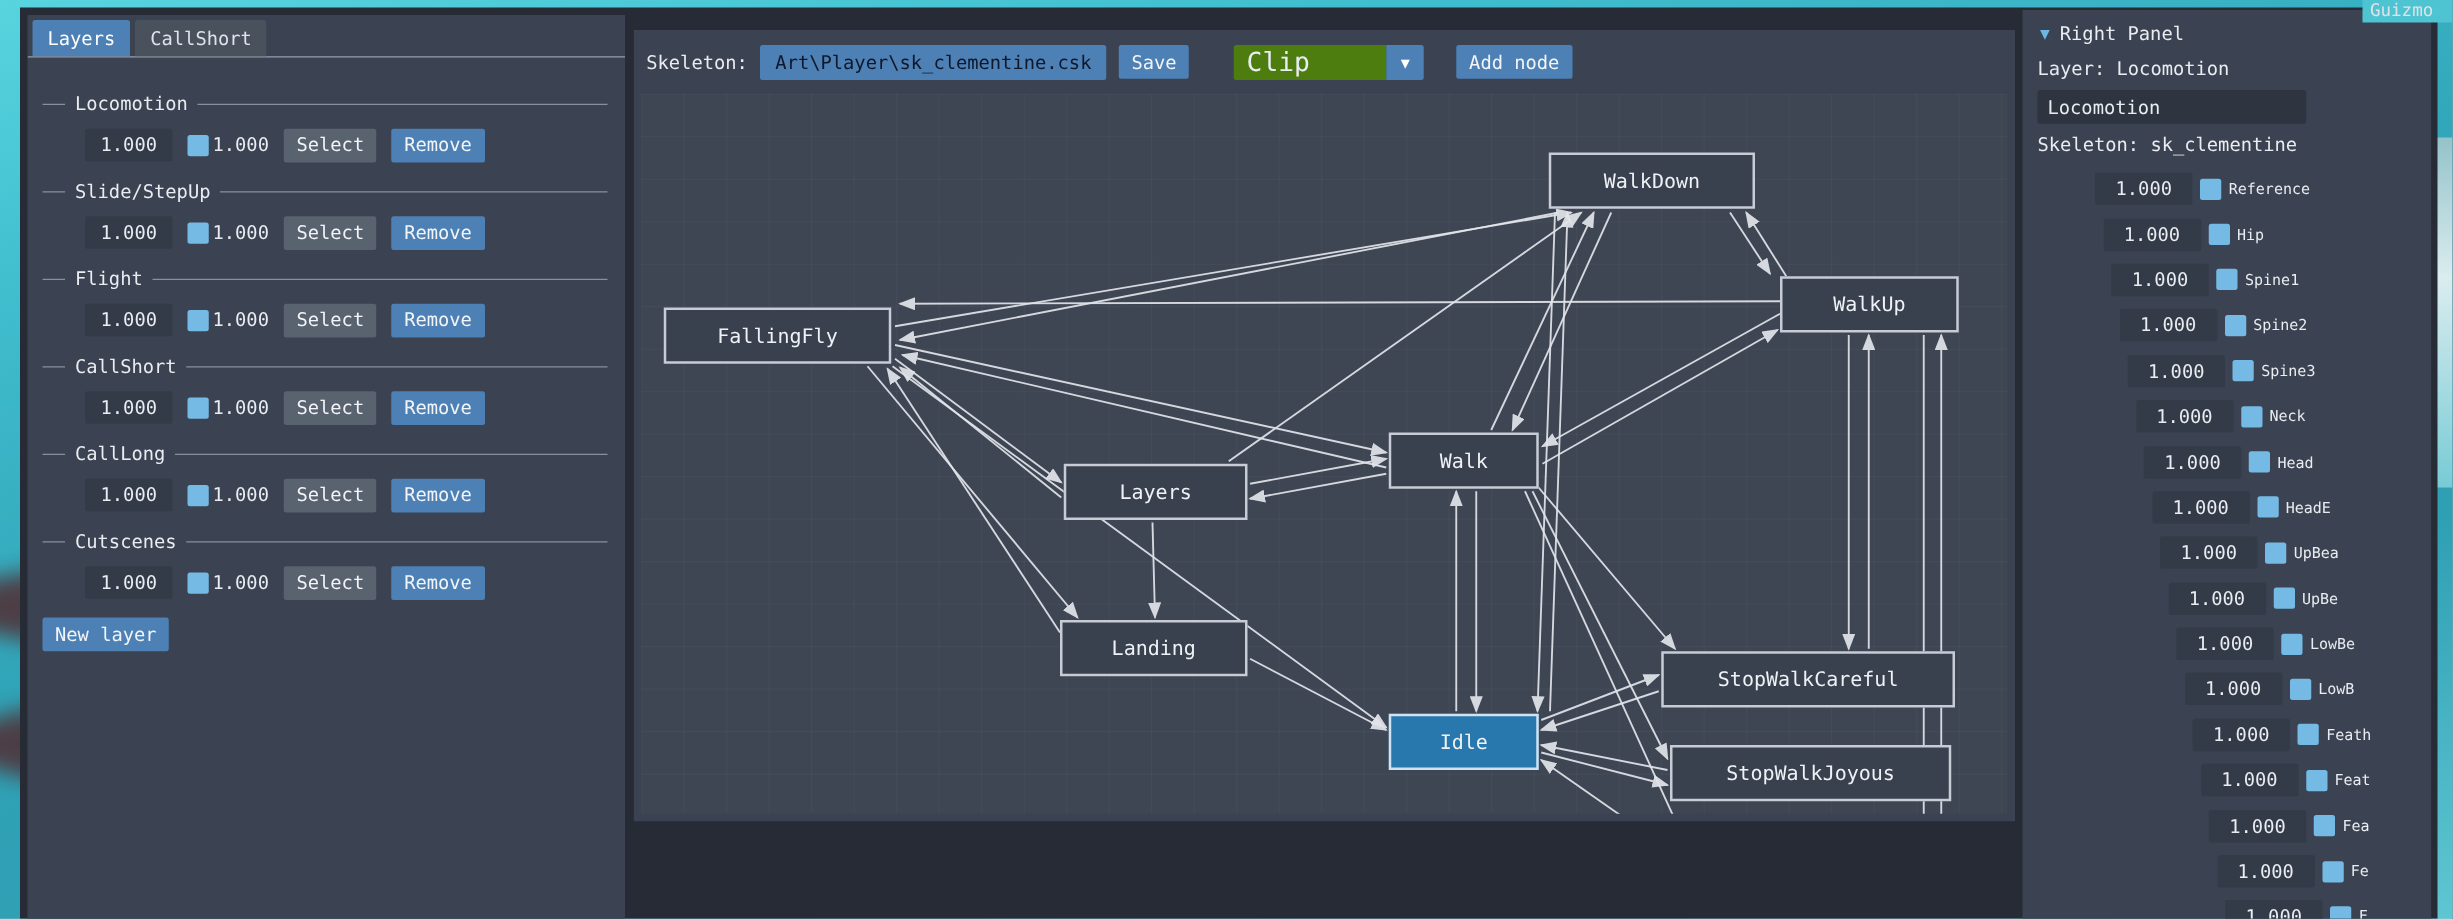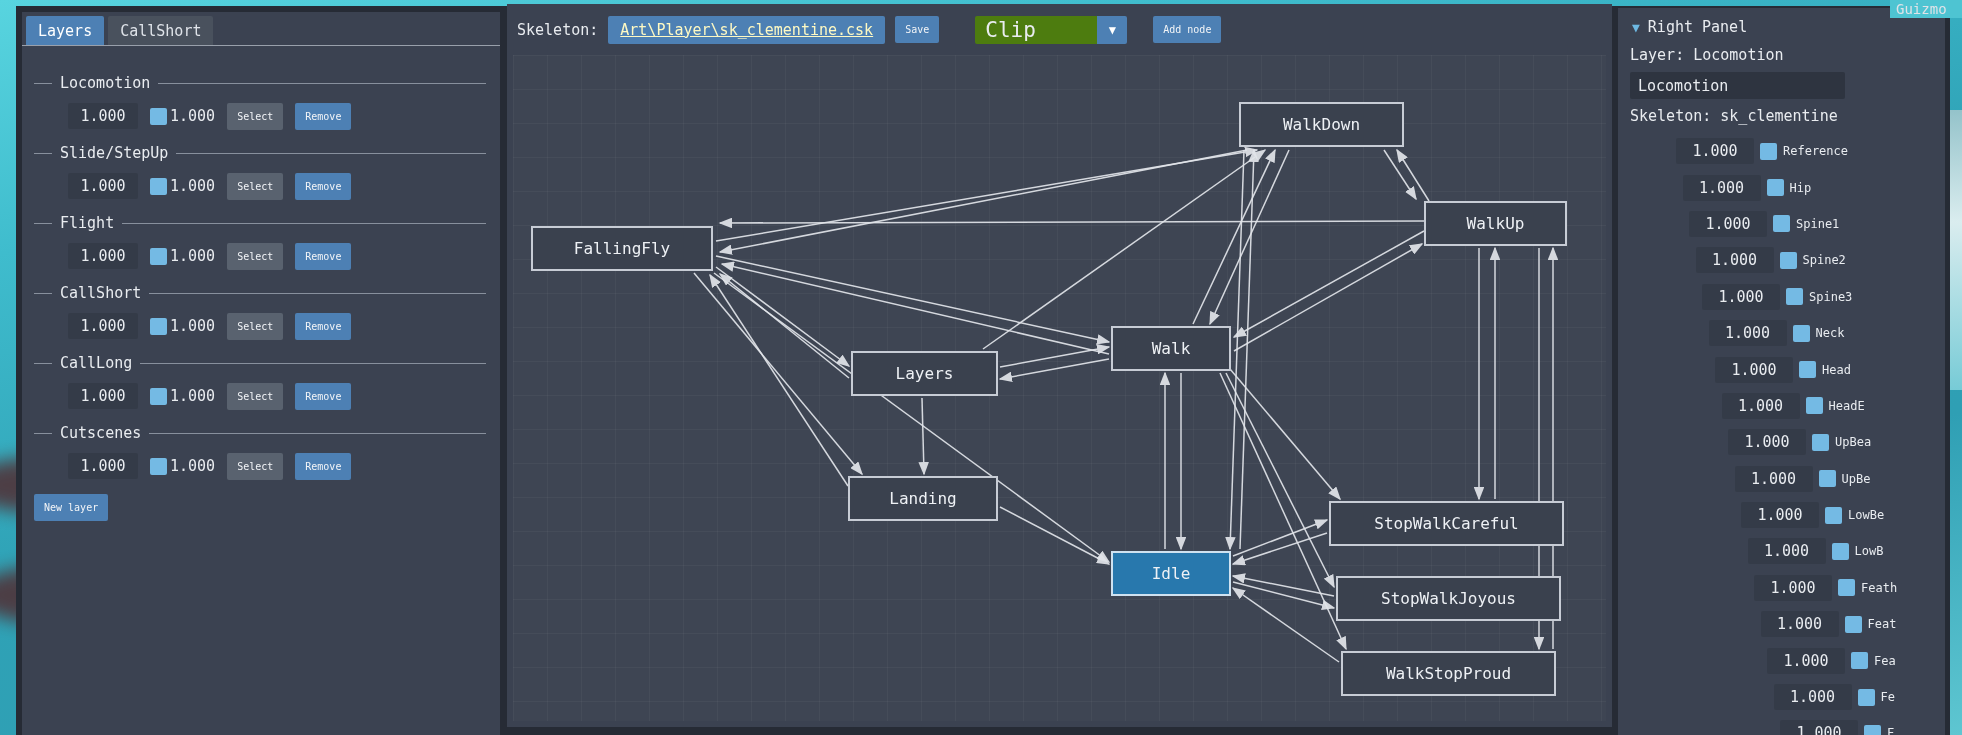--- a/index.html
+++ b/index.html
@@ -9,29 +9,29 @@
     color:#e9ecf0;
     background:linear-gradient(168deg,#58d4df 0%, #3fbccd 22%, #2fa2b6 50%, #2f9fb4 72%, #5ec6d1 100%);
     position:relative;
   }
   .cloud { position:absolute; background:#503339; border-radius:50%; filter:blur(9px); opacity:.9; }
   .right-band { position:absolute; right:0; top:110px; width:14px; height:280px;
     background:linear-gradient(#9fc6cc,#edf5f5 40%,#7fd0da); opacity:.9; }
   .backing { position:absolute; left:16px; top:6px; width:1934px; height:729px; background:#262b35; }
   .panel { position:absolute; background:#3b4251; overflow:hidden; }
   .left-panel  { left:22px;  top:12px; width:478px;  height:723px; }
-  .center-panel{ left:507px; top:4px; width:1105px; height:723px; }
+  .center-panel{ left:507px; top:24px; width:1105px; height:633px; }
   .right-panel { left:1618px; top:8px; width:327px;  height:727px; }
 
   .guizmo { position:absolute; left:1890px; top:0; width:72px; height:18px; z-index:6;
     background:#4ec4d2; color:#dfe3e8; font-size:14px; line-height:18px; padding-left:6px; overflow:hidden; }
 
   
   .btn { display:inline-flex; align-items:center; justify-content:center; height:27px; padding:0 10px;
-    font-family:"DejaVu Sans Mono",monospace; font-size:10px; color:#f2f4f7; border:none; border-radius:2px; cursor:pointer; }
+    font-family:"DejaVu Sans Mono",monospace; font-size:15px; color:#f2f4f7; border:none; border-radius:2px; cursor:pointer; }
   .btn.blue { background:#4d80b4; }
   .btn.gray { background:#59626f; }
   .vbox { display:inline-flex; align-items:center; justify-content:center; height:26px; min-width:70px;
     background:#343b48; border-radius:2px; font-size:15px; }
   .vbox.w78 { min-width:78px; }
   .vplain { font-size:15px; }
   .cbx { width:17px; height:17px; background:#74bae4; border-radius:2px; display:inline-block; flex:none; }
   .pair { display:inline-flex; align-items:center; gap:3px; }
 
   
@@ -45,21 +45,21 @@
   .hline { height:1px; background:#969daa; opacity:.85; display:inline-block; }
   .hline.grow { flex:1; }
   .layer-name { font-size:15px; }
   .layer-controls { display:flex; align-items:center; gap:12px; padding-left:34px; height:28px; }
   .new-layer { margin:14px 0 0 12px; }
 
   
   .toolbar { height:51px; display:flex; align-items:center; gap:10px; padding:0 10px; }
   .tb-label { font-size:15px; }
   .tb-field { display:inline-flex; align-items:center; height:28px; padding:0 12px;
-    background:#4d80b4; font-size:15px; color:#fef9c3; border-radius:2px; cursor:text;text-decoration:underline; }
+    background:#4d80b4; font-size:15px; color:#0f172a; border-radius:2px; cursor:text; }
   .combo { display:inline-flex; align-items:stretch; height:28px; margin-left:26px; cursor:pointer; }
   .combo-text { display:flex; align-items:center; width:122px; padding:0 10px;
     background:#4d7c0f; font-size:21px; border-radius:2px 0 0 2px; }
   .combo-arrow { display:flex; align-items:center; justify-content:center; width:30px;
     background:#4d80b4; color:#fff; font-size:12px; border-radius:0 2px 2px 0; }
   .addnode-gap { width:6px; }
 
   
   .graph { position:absolute; left:6px; right:6px; top:51px; bottom:6px; background:#3e4553; overflow:hidden;
     background-image:

